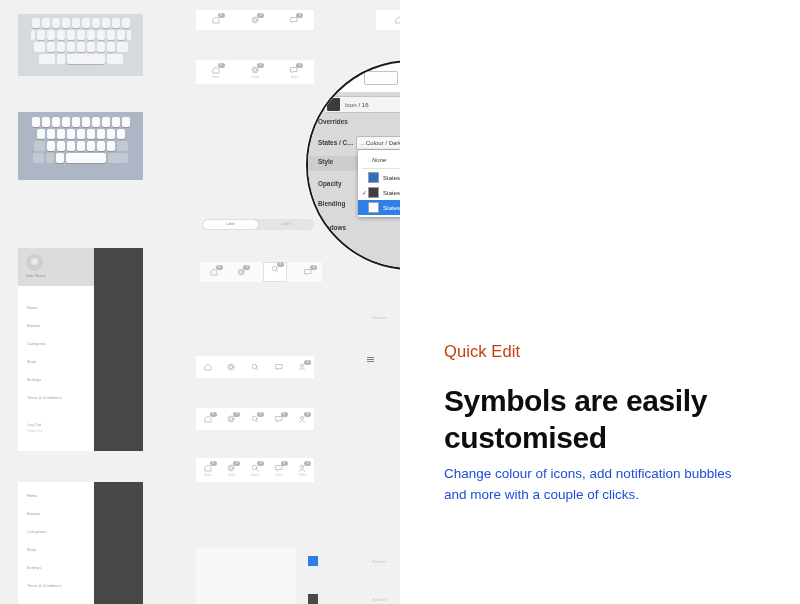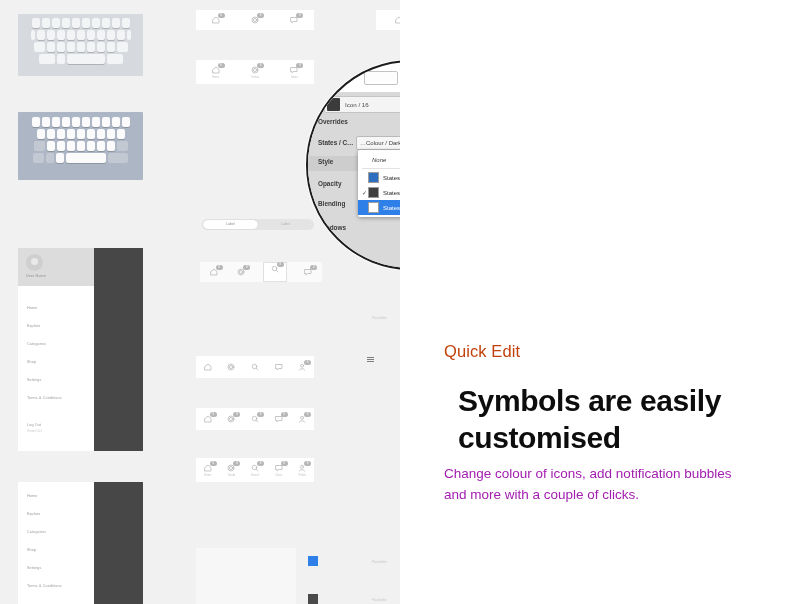--- a/index.html
+++ b/index.html
@@ -119,24 +119,24 @@
         align-items:center;}
   .fixbox{width:34px;height:14px;background:#fdfdfd;border:1px solid #c2c2c2;
         box-sizing:border-box;border-radius:2px;}
   .fixarrows{width:8px;text-align:center;font-size:5px;color:#8a8a8a;line-height:6px;}
   .fixlab{font-size:6.2px;color:#3d3d3d;margin-left:3px;font-weight:bold;}
 
   
   .copy{position:absolute;left:400px;top:0;width:400px;height:604px;background:#ffffff;}
   .eyebrow{position:absolute;left:44px;top:342px;font-size:16.5px;color:#c2410c;
         letter-spacing:.1px;}
-  .head{position:absolute;left:58px;top:382px;width:310px;font-size:30px;line-height:37px;
+  .head{position:absolute;left:44px;top:382px;width:310px;font-size:30px;line-height:37px;
         font-weight:bold;color:#0d0d0d;letter-spacing:-.4px;}
   .sub{position:absolute;left:44px;top:464px;width:290px;font-size:13.5px;line-height:20.5px;
-        color:#a21caf;}
+        color:#1d4ed8;}
 </style>
 </head>
 <body>
 
 <div id="stage">
 
   <div class="canvas">
 
     <div class="kb light" style="left:18px;top:14px;width:125px;height:62px;">
       <div class="kbrow" style="margin-top:4px;">

